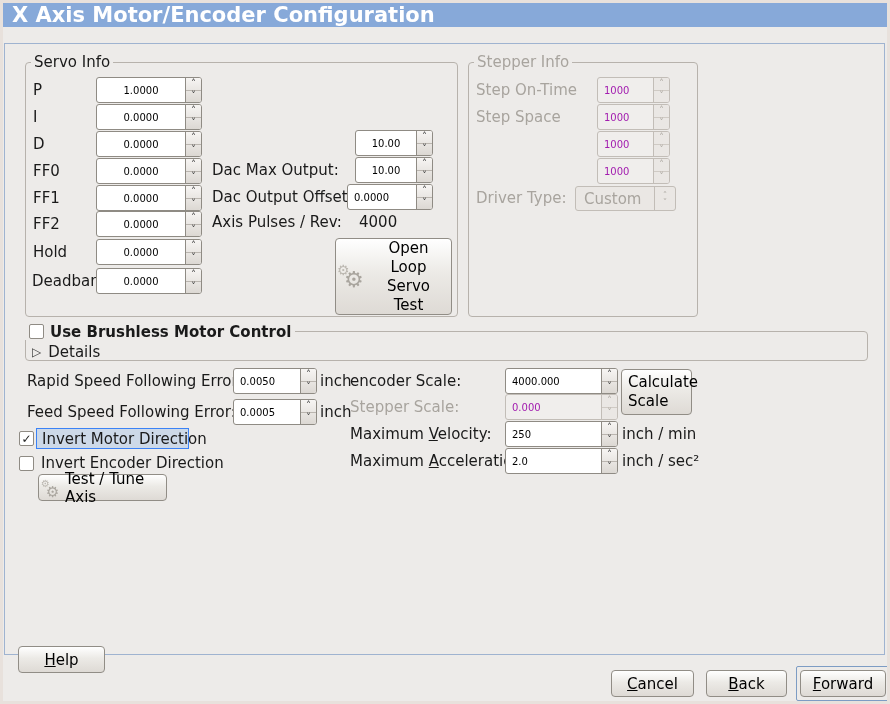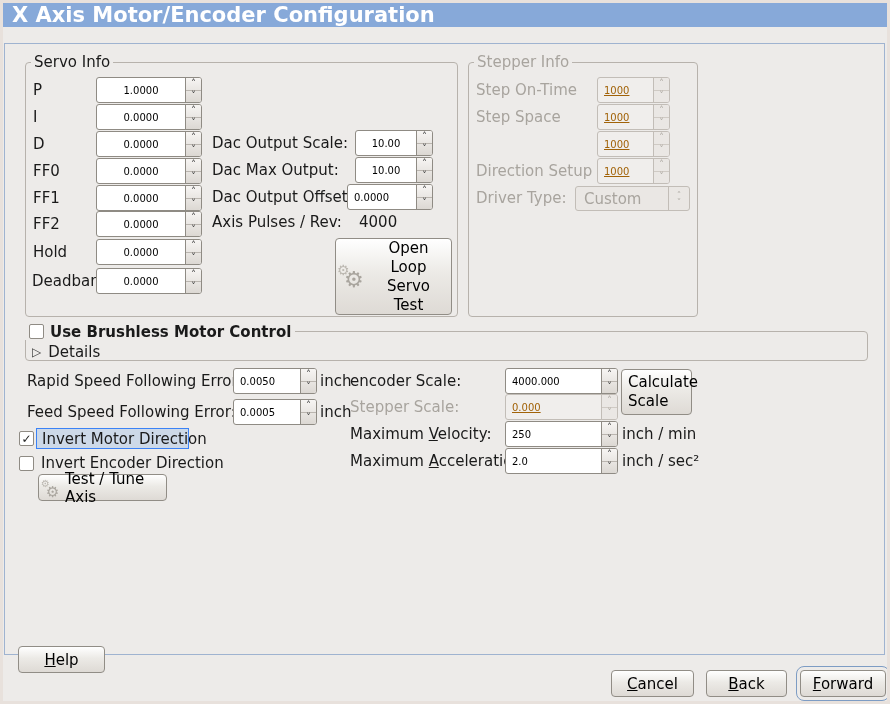--- a/index.html
+++ b/index.html
@@ -50,21 +50,21 @@
   .spin-col{
     width:15px;border-left:1px solid #8f8b84;display:flex;flex-direction:column;
     background:linear-gradient(#f7f5f3,#dcd8d3);flex:none;
   }
   .spin-btn{flex:1;display:flex;align-items:center;justify-content:center;
     font-size:10px;line-height:1;color:#4a4a4a;}
   .spin-btn.up{border-bottom:1px solid #bab5af;}
   .spin-btn.up::before{content:"˄";}
   .spin-btn.down::before{content:"˅";}
   .spinbox.dis{background:#f0eeec;border-color:#c2bdb7;}
-  .spinbox.dis input{color:#a16207;text-decoration:underline;}
+  .spinbox.dis input{color:#a21caf;}
   .spinbox.dis .spin-col{border-left-color:#c2bdb7;background:#eae7e4;}
   .spinbox.dis .spin-btn{color:#b3afa9;}
   .spinbox.dis .spin-btn.up{border-bottom-color:#cfcac4;}
   
   .combo{
     position:absolute;display:flex;background:#eae7e4;border:1px solid #c2bdb7;
     border-radius:3px;box-sizing:border-box;align-items:center;
   }
   .combo .combo-text{flex:1;padding-left:8px;color:#a8a49e;}
   .combo .combo-arrows{
@@ -73,21 +73,21 @@
     font-size:9px;line-height:7px;
   }
   
   .btn{
     position:absolute;background:linear-gradient(#ffffff,#eceae6 45%,#dedad5);
     border:1px solid #918d86;border-radius:4px;box-sizing:border-box;
     display:flex;align-items:center;justify-content:center;color:#000;
     font-size:15px;cursor:default;
   }
   .focus-ring{
-    position:absolute;border:1px solid #7d9cc4;border-radius:8px;box-sizing:border-box;
+    position:absolute;border:1px solid #7d9cc4;border-radius:2px;box-sizing:border-box;
     display:flex;align-items:center;justify-content:center;
   }
   .focus-ring .btn{position:static;}
   
   .checkbox{
     position:absolute;width:15px;height:15px;background:#fff;border:1px solid #8f8b84;
     border-radius:2px;box-sizing:border-box;display:flex;align-items:center;
     justify-content:center;font-size:12px;line-height:1;color:#222;
   }
   .hl-label{
@@ -176,21 +176,20 @@
 
   <div class="lbl" style="left:32px;top:268px;line-height:26px;">Deadband</div>
   <div class="spinbox" style="left:96px;top:268px;width:106px;">
     <input class="c" value="0.0000" style="">
     <div class="spin-col">
         <div class="spin-btn up"></div>
         <div class="spin-btn down"></div>
       </div>
   </div>
 
-  <div class="lbl" style="left:212px;top:130px;line-height:26px;">Dac Output Scale:</div>
   <div class="spinbox" style="left:355px;top:130px;width:78px;">
     <input class="c" value="10.00" style="">
     <div class="spin-col">
         <div class="spin-btn up"></div>
         <div class="spin-btn down"></div>
       </div>
   </div>
 
   <div class="lbl" style="left:212px;top:157px;line-height:26px;">Dac Max Output:</div>
   <div class="spinbox" style="left:355px;top:157px;width:78px;">
@@ -246,31 +245,30 @@
   </div>
 
   <div class="spinbox dis" style="left:597px;top:131px;width:73px;">
     <input class="l" value="1000" style="">
     <div class="spin-col">
         <div class="spin-btn up"></div>
         <div class="spin-btn down"></div>
       </div>
   </div>
 
-  <div class="lbl dis" style="left:476px;top:158px;line-height:26px;">Direction Setup</div>
   <div class="spinbox dis" style="left:597px;top:158px;width:73px;">
     <input class="l" value="1000" style="">
     <div class="spin-col">
         <div class="spin-btn up"></div>
         <div class="spin-btn down"></div>
       </div>
   </div>
 
   <div class="lbl dis" style="left:476px;top:186px;line-height:25px;">Driver Type:</div>
-  <div class="combo" style="left:575px;top:186px;width:115px;height:25px;">
+  <div class="combo" style="left:575px;top:186px;width:101px;height:25px;">
     <span class="combo-text">Custom</span>
     <span class="combo-arrows">
         <span>˄</span>
         <span>˅</span>
       </span>
   </div>
 
   <div class="frame" style="left:25px;top:331px;width:843px;height:30px;"></div>
   <div class="abs" style="left:25px;top:323px;height:17px;background:#edebe9;display:flex;align-items:center;gap:6px;padding:0 4px;">
     <span class="checkbox" style="position:static;"></span>

